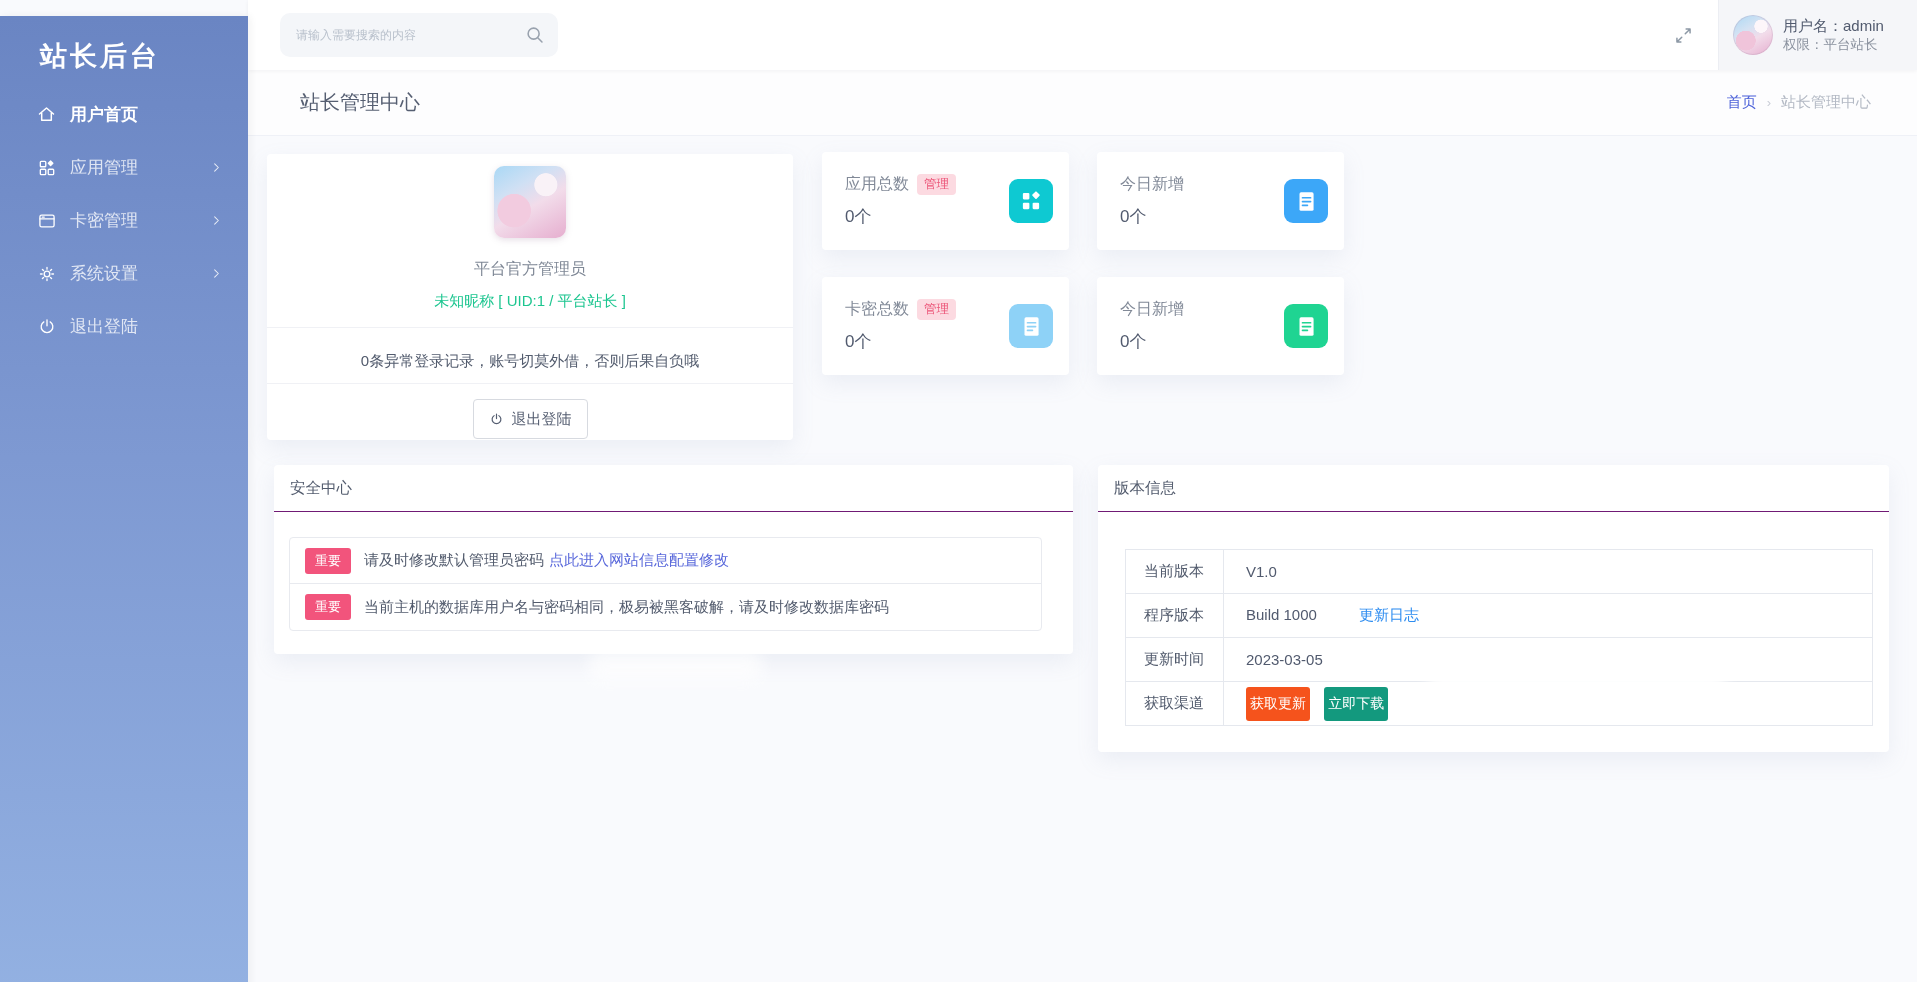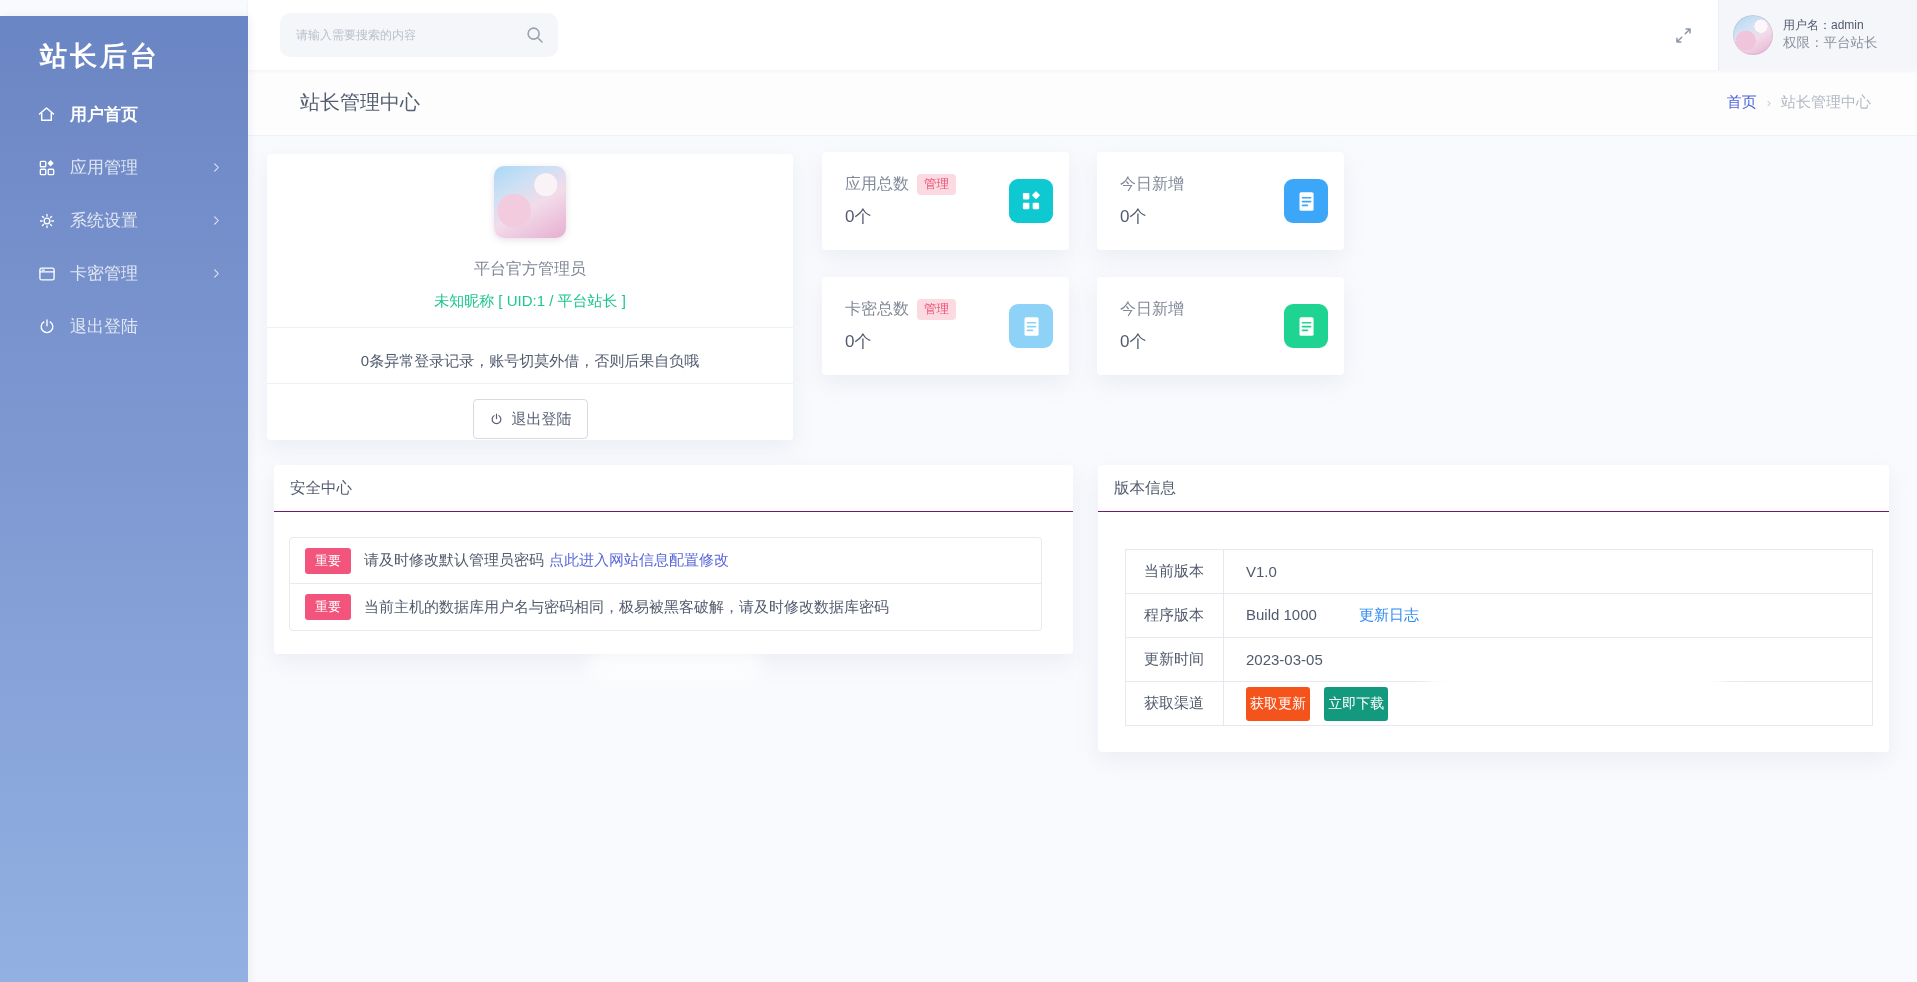--- a/index.html
+++ b/index.html
@@ -53,21 +53,21 @@
   }
   .avatar-sm {
     width:40px; height:40px; border-radius:50%; flex:none;
     background:
       radial-gradient(circle at 70% 28%, #fdf6fa 0 16%, rgba(253,246,250,0) 17%),
       radial-gradient(circle at 32% 64%, #f0c4da 0 26%, rgba(240,196,218,0) 27%),
       linear-gradient(150deg,#aad8f4 0%,#d3e2f3 34%,#f2dcea 58%,#e6aecf 100%);
     box-shadow:inset 0 0 0 1px rgba(190,160,185,.35);
   }
   .userlines { margin-left:10px; line-height:1.4; }
-  .u-l1 { font-size:12px; color:#515a6e; }
+  .u-l1 { font-size:15px; color:#515a6e; }
   .u-l2 { font-size:13.5px; color:#8a919e; }
 
   
   .page-head {
     position:absolute; left:248px; top:70px; right:0; height:66px;
     display:flex; align-items:center; padding:0 46px 0 52px;
     background:rgba(255,255,255,.6); border-bottom:1px solid rgba(235,238,245,.8);
   }
   .page-title { font-size:20px; font-weight:400; color:#565f72; }
   .breadcrumb { margin-left:auto; display:flex; align-items:center; gap:10px; font-size:15px; }
@@ -185,39 +185,39 @@
       <span class="mi-label">应用管理</span>
       <span class="mi-chev">
         <svg width="11" height="11" viewBox="0 0 24 24" fill="none" stroke="#fff" stroke-width="2.2" stroke-linecap="round" stroke-linejoin="round">
             <path d="M8 4l8 8-8 8"></path>
           </svg>
       </span>
     </div>
     <div class="menu-item">
       <span class="mi-icon">
         <svg width="20" height="20" viewBox="0 0 24 24" fill="none" stroke="#fff" stroke-width="1.6" stroke-linecap="round">
-            <circle cx="12" cy="12" r="3.4"></circle>
-            <path d="M12 4.2v2M12 17.8v2M4.2 12h2M17.8 12h2M6.5 6.5l1.4 1.4M16.1 16.1l1.4 1.4M17.5 6.5l-1.4 1.4M7.9 16.1l-1.4 1.4"></path>
-          </svg>
-      </span>
-      <span class="mi-label">系统设置</span>
+            <rect x="3.5" y="5" width="17" height="14" rx="2"></rect>
+            <path d="M3.5 9.5h17M6.2 7.3h2.5"></path>
+          </svg>
+      </span>
+      <span class="mi-label">卡密管理</span>
       <span class="mi-chev">
         <svg width="11" height="11" viewBox="0 0 24 24" fill="none" stroke="#fff" stroke-width="2.2" stroke-linecap="round" stroke-linejoin="round">
             <path d="M8 4l8 8-8 8"></path>
           </svg>
       </span>
     </div>
     <div class="menu-item">
       <span class="mi-icon">
         <svg width="20" height="20" viewBox="0 0 24 24" fill="none" stroke="#fff" stroke-width="1.6" stroke-linecap="round">
-            <rect x="3.5" y="5" width="17" height="14" rx="2"></rect>
-            <path d="M3.5 9.5h17M6.2 7.3h2.5"></path>
-          </svg>
-      </span>
-      <span class="mi-label">卡密管理</span>
+            <circle cx="12" cy="12" r="3.4"></circle>
+            <path d="M12 4.2v2M12 17.8v2M4.2 12h2M17.8 12h2M6.5 6.5l1.4 1.4M16.1 16.1l1.4 1.4M17.5 6.5l-1.4 1.4M7.9 16.1l-1.4 1.4"></path>
+          </svg>
+      </span>
+      <span class="mi-label">系统设置</span>
       <span class="mi-chev">
         <svg width="11" height="11" viewBox="0 0 24 24" fill="none" stroke="#fff" stroke-width="2.2" stroke-linecap="round" stroke-linejoin="round">
             <path d="M8 4l8 8-8 8"></path>
           </svg>
       </span>
     </div>
     <div class="menu-item">
       <span class="mi-icon">
         <svg width="20" height="20" viewBox="0 0 24 24" fill="none" stroke="#fff" stroke-width="1.6" stroke-linecap="round">
             <path d="M8.2 5.8a7 7 0 1 0 7.6 0M12 3.4v7.1"></path>

